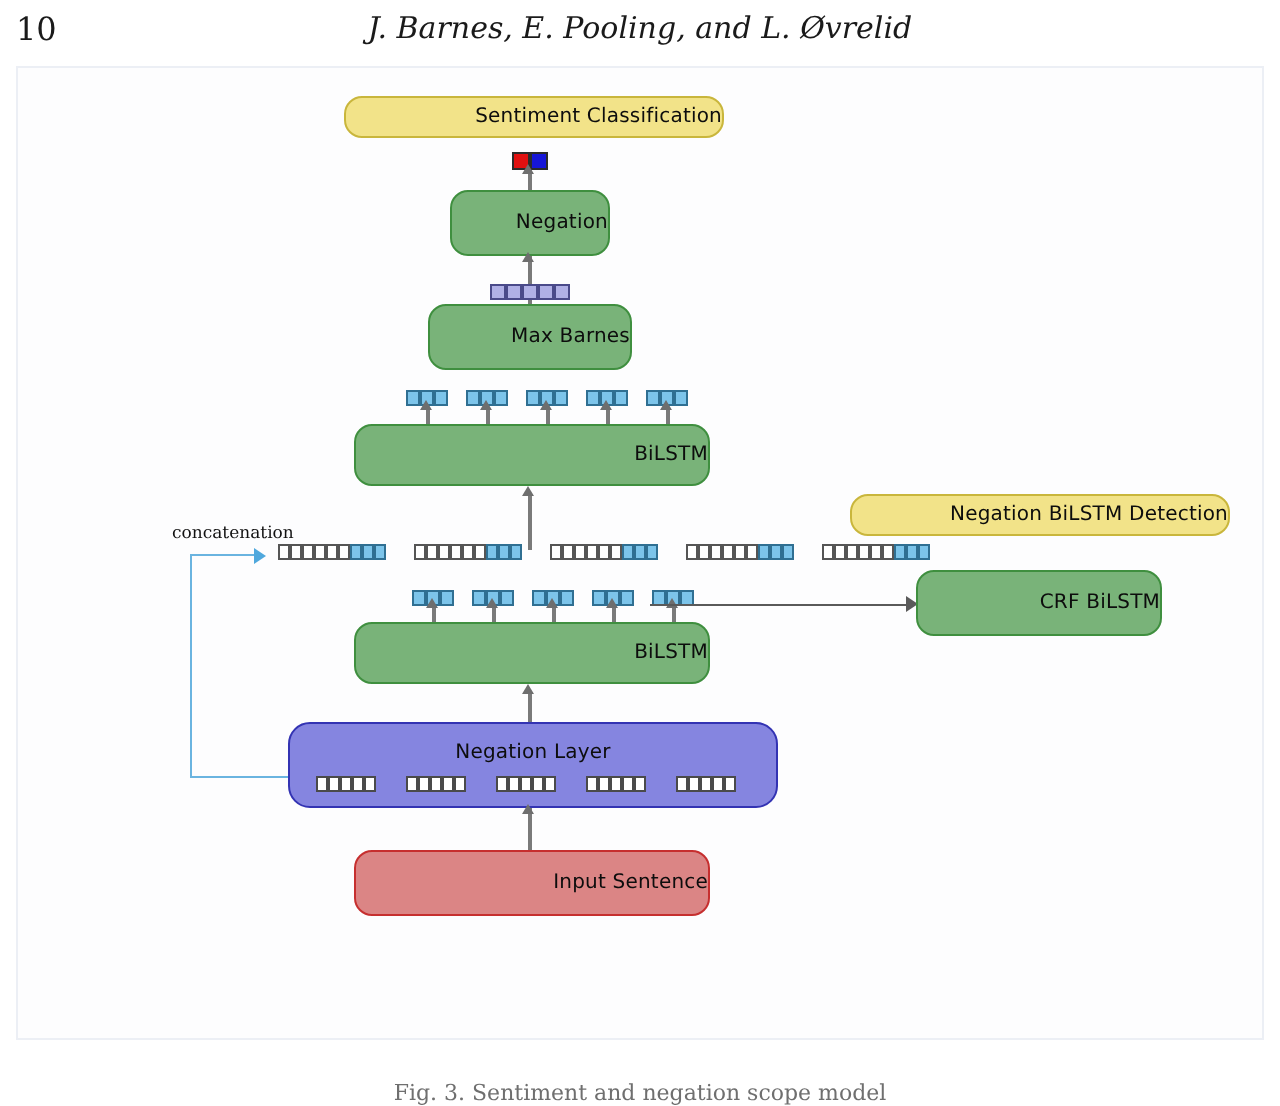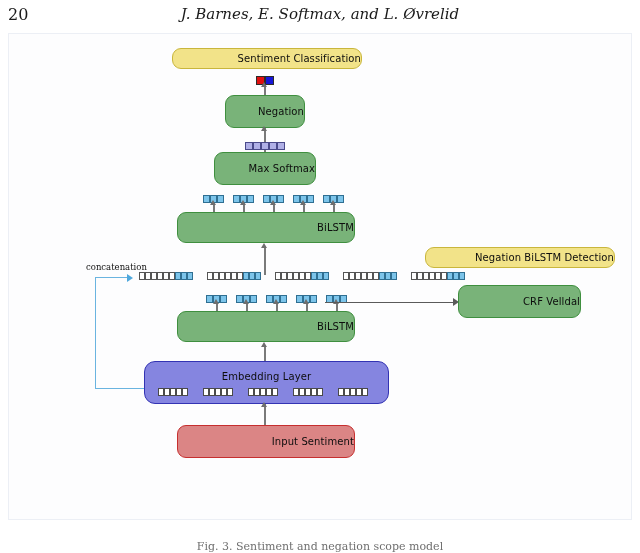--- a/index.html
+++ b/index.html
@@ -69,22 +69,22 @@
   .caption{
     position:absolute;left:0;top:540px;width:640px;text-align:center;
     font-family:"DejaVu Serif", serif;font-size:11px;color:#6f6f6f;
     overflow:hidden;height:13px;
   }
 </style>
 </head>
 <body>
 
 <div class="pg-header">
-  <div class="pg-num">20</div>
-  <div class="pg-authors">J. Barnes, E. Softmax, and L. Øvrelid</div>
+  <div class="pg-num">10</div>
+  <div class="pg-authors">J. Barnes, E. Pooling, and L. Øvrelid</div>
 </div>
 
 <div class="fig-frame"></div>
 
 <div class="node yellow" style="left:172px;top:48px;width:190px;height:21px;">
   <span class="node-label">Sentiment Classification</span>
 </div>
 
 <div class="vec redblue" style="left:256px;top:76px;">
   <span class="cell c-red" style="width:9px;height:9px;"></span>
@@ -102,21 +102,21 @@
 <div class="vec lav" style="left:245px;top:142px;">
   <span class="cell" style="width:8px;height:8px;"></span>
   <span class="cell" style="width:8px;height:8px;"></span>
   <span class="cell" style="width:8px;height:8px;"></span>
   <span class="cell" style="width:8px;height:8px;"></span>
   <span class="cell" style="width:8px;height:8px;"></span>
 </div>
 <div class="vline" style="left:264px;top:150px;height:3px;"></div>
 
 <div class="node green" style="left:214px;top:152px;width:102px;height:33px;">
-  <span class="node-label">Max Softmax</span>
+  <span class="node-label">Max Barnes</span>
 </div>
 
 <div id="upper-vectors">
     <div class="vec blue" style="left: 203px; top: 195px;">
       <span class="cell" style="width: 7px; height: 8px;"></span>
       <span class="cell" style="width: 7px; height: 8px;"></span>
       <span class="cell" style="width: 7px; height: 8px;"></span>
     </div>
     <div class="vline" style="left: 213px; top: 204px; height: 9px;"></div>
     <div class="arrow-up" style="left: 210.2px; top: 200px;"></div>
@@ -268,25 +268,25 @@
   <span class="node-label">BiLSTM</span>
 </div>
 <div class="vline" style="left:264px;top:346px;height:20px;"></div>
 <div class="arrow-up" style="left:261px;top:342px;"></div>
 
 <div class="node yellow" style="left:425px;top:247px;width:190px;height:21px;">
   <span class="node-label">Negation BiLSTM Detection</span>
 </div>
 
 <div class="node green" style="left:458px;top:285px;width:123px;height:33px;">
-  <span class="node-label">CRF Velldal</span>
+  <span class="node-label">CRF BiLSTM</span>
 </div>
 
 <div class="node purple" style="left:144px;top:361px;width:245px;height:43px;">
-  <span class="node-label">Embedding Layer</span>
+  <span class="node-label">Negation Layer</span>
 </div>
 <div id="embedding-vectors">
     <div class="vec white" style="left: 158px; top: 388px;">
       <span class="cell" style="width: 6px; height: 8px;"></span>
       <span class="cell" style="width: 6px; height: 8px;"></span>
       <span class="cell" style="width: 6px; height: 8px;"></span>
       <span class="cell" style="width: 6px; height: 8px;"></span>
       <span class="cell" style="width: 6px; height: 8px;"></span>
     </div>
     <div class="vec white" style="left: 203px; top: 388px;">
@@ -315,16 +315,16 @@
       <span class="cell" style="width: 6px; height: 8px;"></span>
       <span class="cell" style="width: 6px; height: 8px;"></span>
       <span class="cell" style="width: 6px; height: 8px;"></span>
       <span class="cell" style="width: 6px; height: 8px;"></span>
     </div>
   </div>
 
 <div class="vline" style="left:264px;top:404px;height:21px;"></div>
 <div class="arrow-up" style="left:261px;top:402px;"></div>
 <div class="node red" style="left:177px;top:425px;width:178px;height:33px;">
-  <span class="node-label">Input Sentiment</span>
+  <span class="node-label">Input Sentence</span>
 </div>
 
 <div class="caption">Fig. 3. Sentiment and negation scope model</div>
 
 </body></html>

